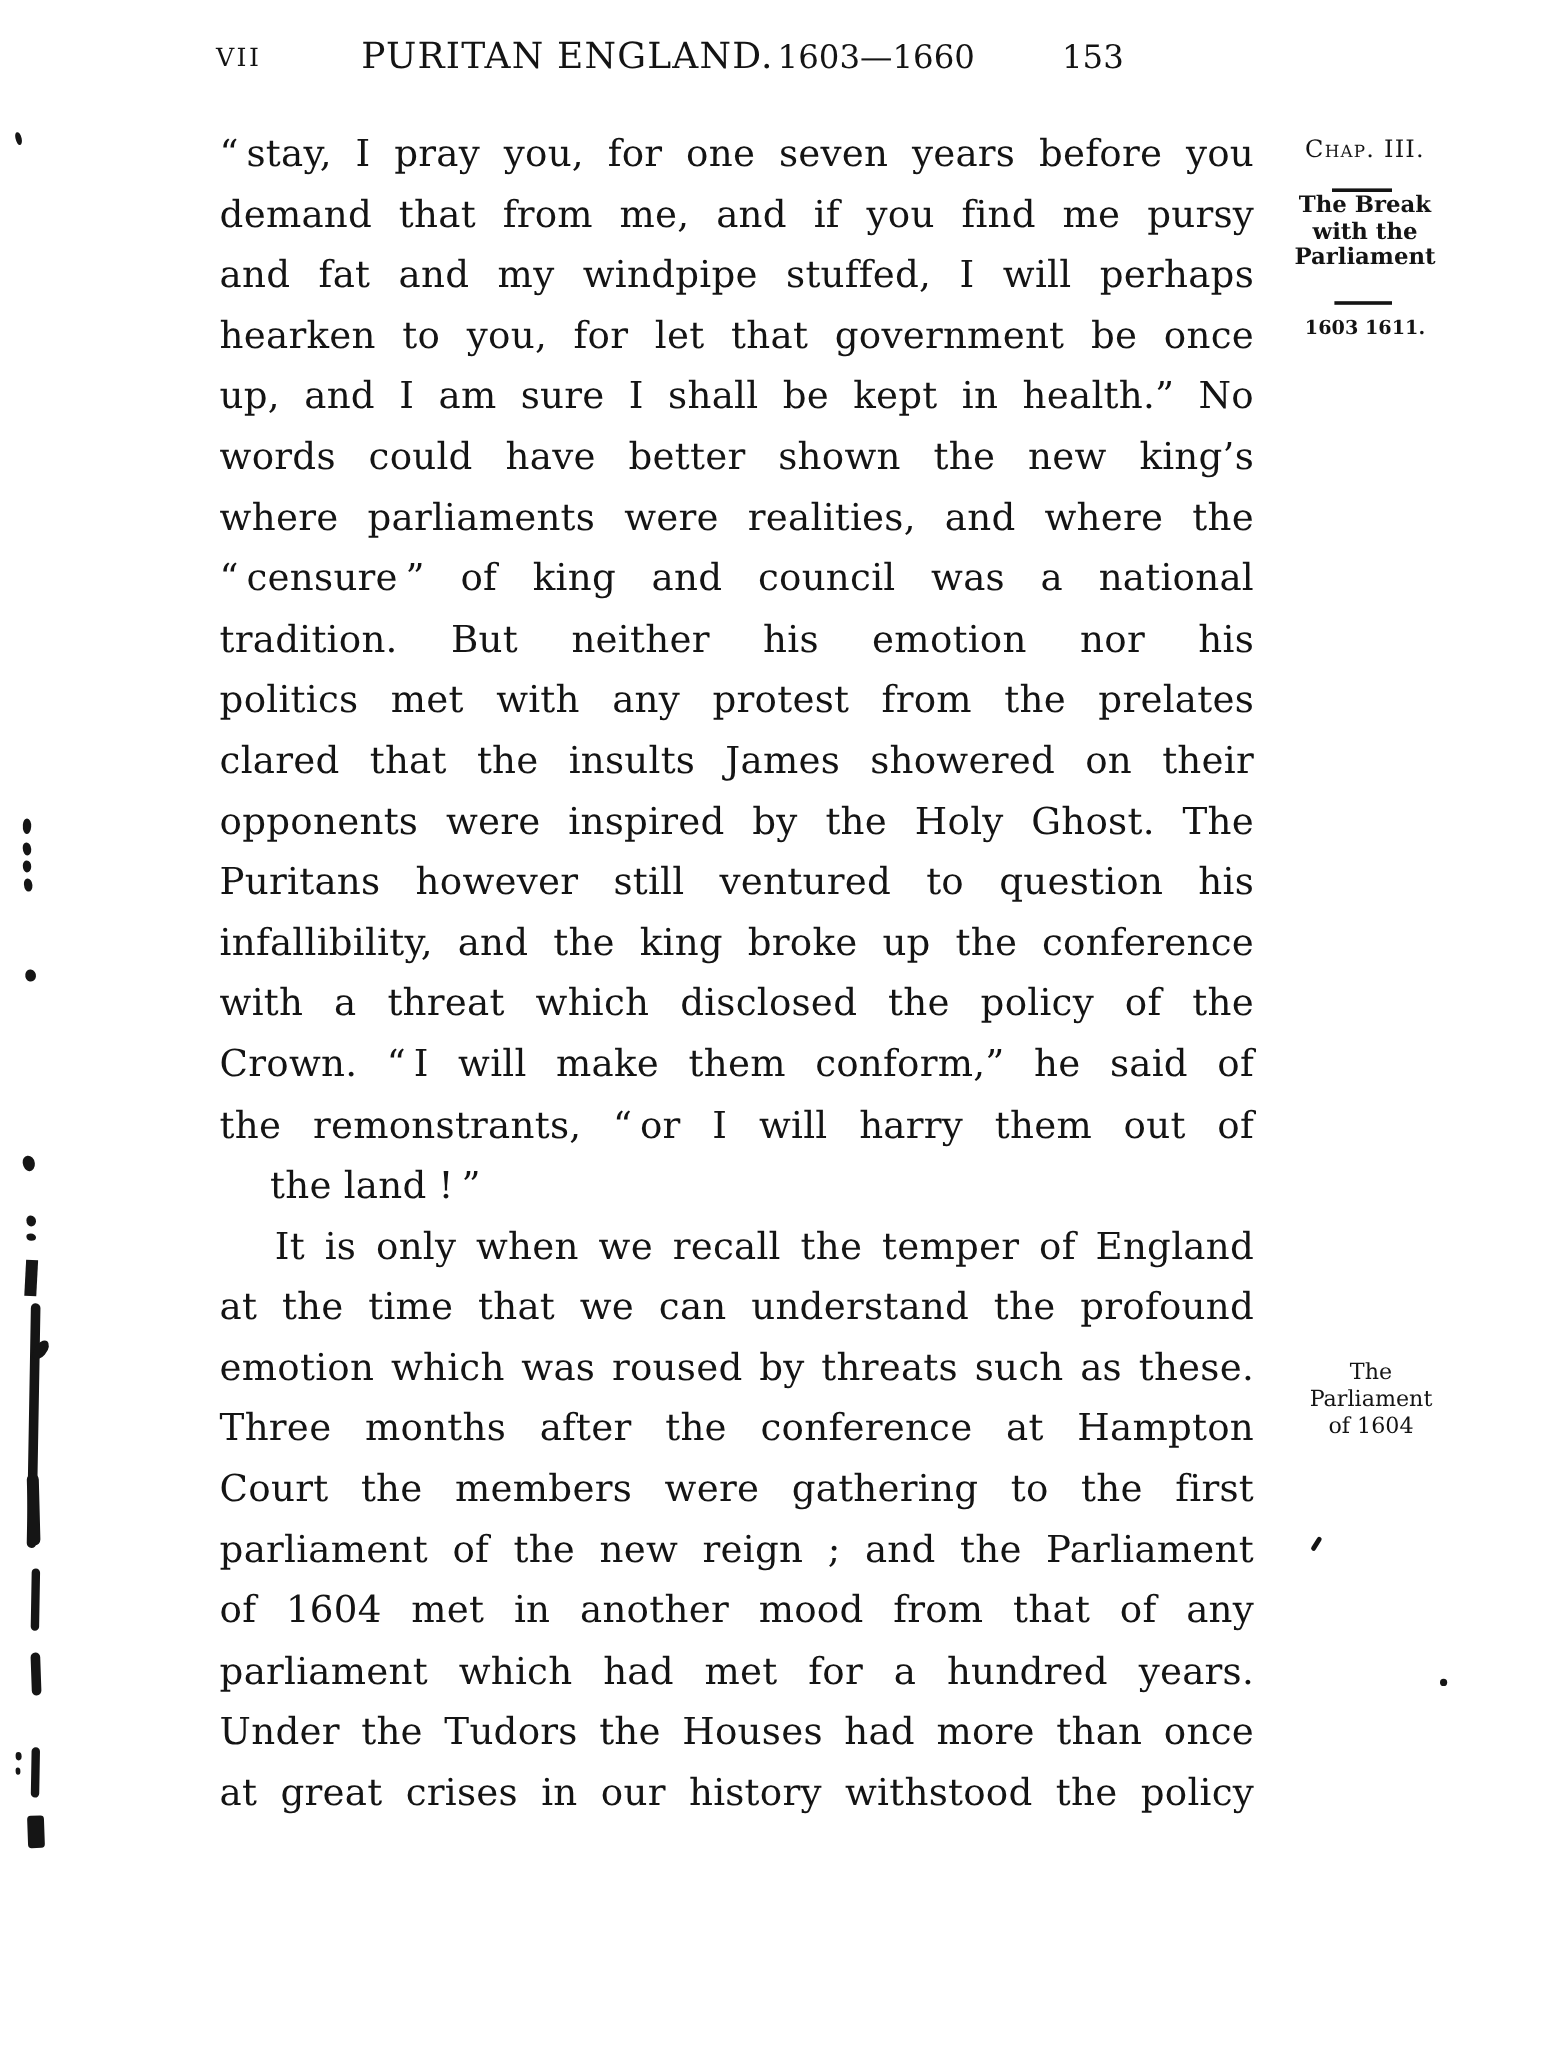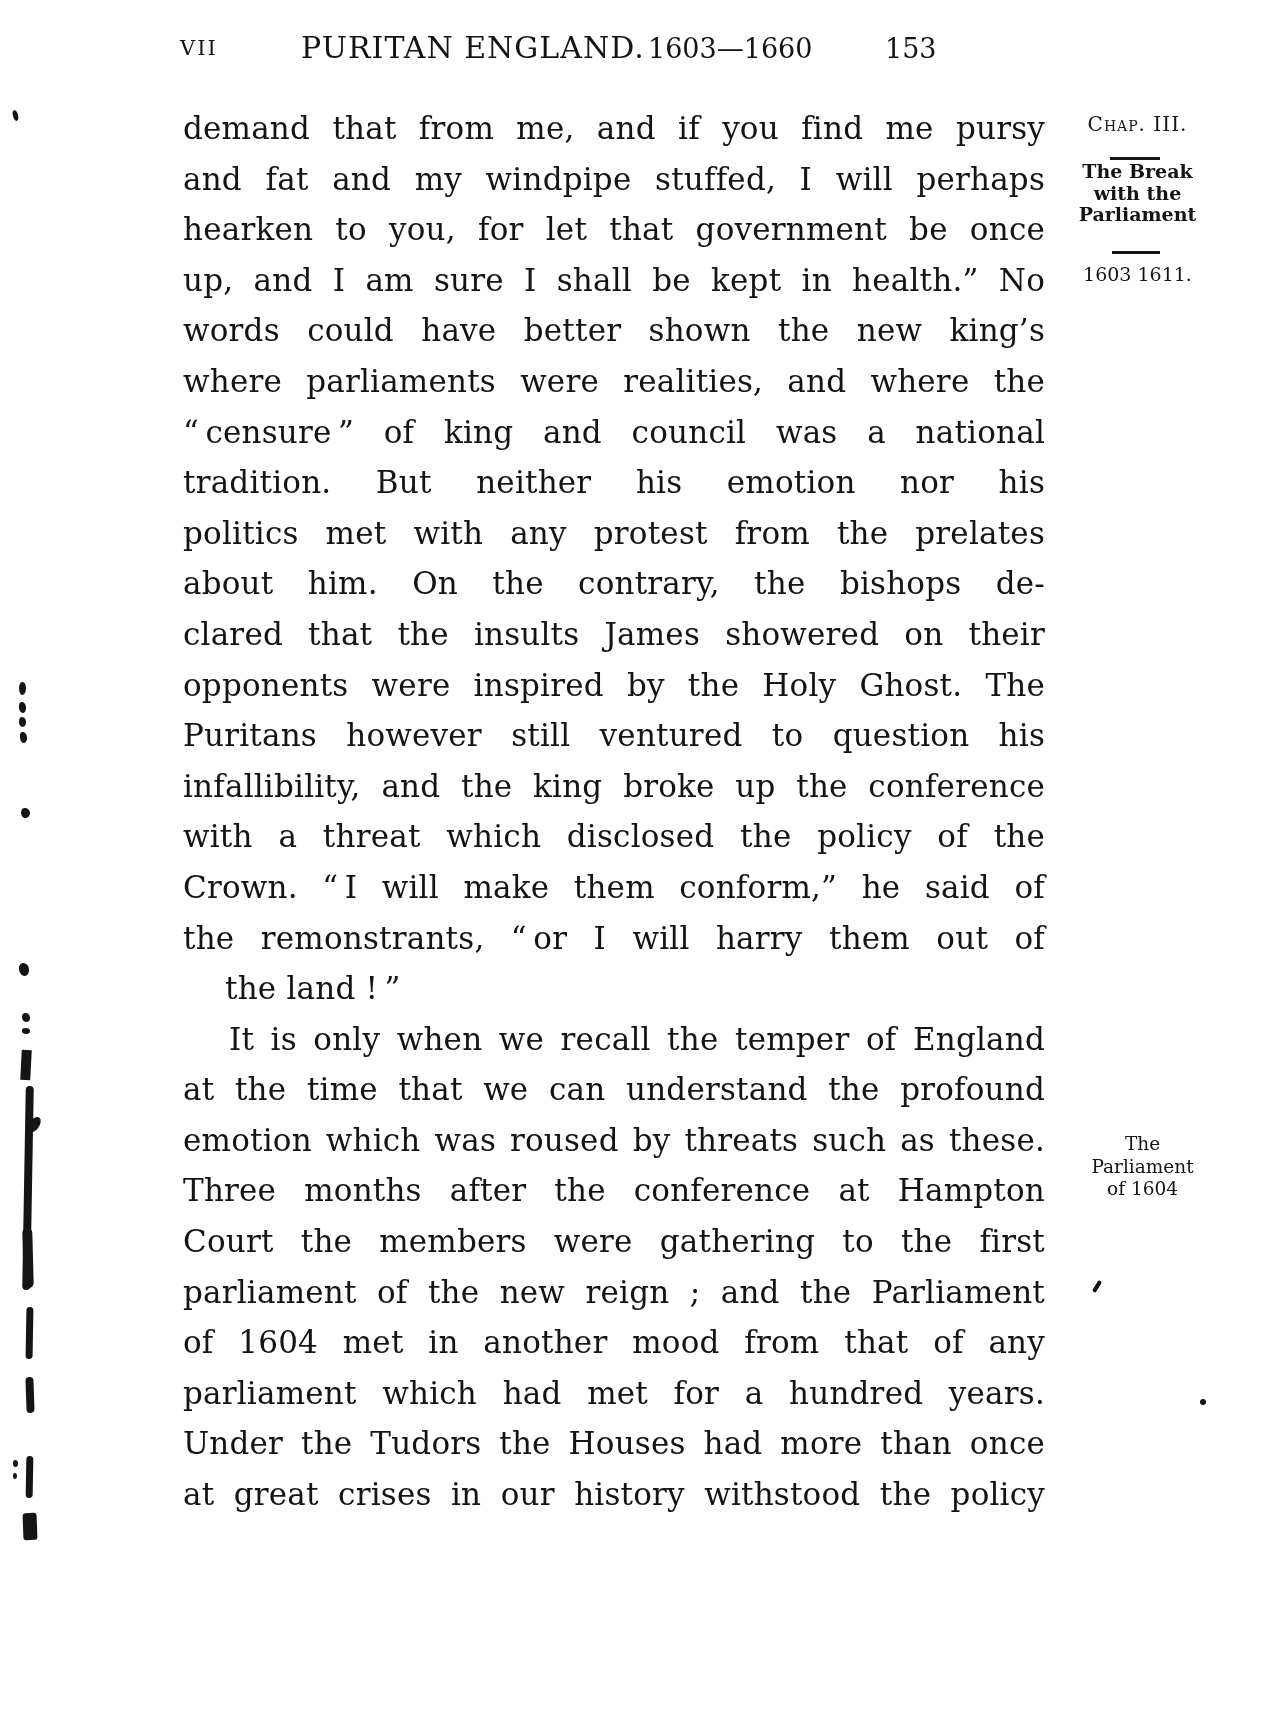--- a/index.html
+++ b/index.html
@@ -39,21 +39,21 @@
   .bline.short { text-align: left; text-align-last: left; white-space: normal; margin-left: 42px; }
   .bline.indent { text-indent: 46px; }
 
   
   .margin-note { position: absolute; text-align: center; }
   .m-chap  { left: 1055px; top: 112px; width: 165px; font-size: 20px; font-variant: small-caps; letter-spacing: 1px; }
   .m-rule  { position: absolute; height: 2.5px; background: #141414; }
   .m-rule1 { left: 1110px; top: 157px; width: 50px; }
   .m-rule2 { left: 1112px; top: 251px; width: 48px; }
   .m-break { left: 1050px; top: 161px; width: 175px; font-weight: bold; font-size: 19px; line-height: 21.5px; }
-  .m-dates { left: 1050px; top: 263px; width: 175px; font-weight: normal; font-size: 19px; }
+  .m-dates { left: 1050px; top: 263px; width: 175px; font-weight: bold; font-size: 16px; }
   .m-parl  { left: 1055px; top: 1133px; width: 175px; font-size: 18.5px; line-height: 22.5px; }
 
   
   .ink { position: absolute; background: #151515; }
   .r1 { border-radius: 45% 55% 50% 50% / 40% 50% 45% 55%; }
   .k1  { left: 13px;  top: 110px;  width: 5px;  height: 11px; transform: rotate(-12deg); }
   .k2  { left: 19px;  top: 682px;  width: 7px;  height: 13px; transform: rotate(4deg); }
   .k3  { left: 19px;  top: 702px;  width: 7px;  height: 11px; transform: rotate(-3deg); }
   .k4  { left: 19px;  top: 717px;  width: 7px;  height: 10px; transform: rotate(2deg); }
   .k5  { left: 20px;  top: 732px;  width: 7px;  height: 11px; transform: rotate(-4deg); }
@@ -80,30 +80,30 @@
 <div class="page">
 
   <div>
     <span class="hdr hdr-numeral">VII</span>
     <span class="hdr hdr-title">PURITAN ENGLAND.</span>
     <span class="hdr hdr-dates">1603—1660</span>
     <span class="hdr hdr-page">153</span>
   </div>
 
   <div class="body-col">
+      <div class="bline">“ stay, I pray you, for one seven years before you</div>
       <div class="bline">demand that from me, and if you find me pursy</div>
       <div class="bline">and fat and my windpipe stuffed, I will perhaps</div>
       <div class="bline">hearken to you, for let that government be once</div>
       <div class="bline">up, and I am sure I shall be kept in health.”  No</div>
       <div class="bline">words could have better shown the new king’s</div>
       <div class="bline">where parliaments were realities, and where the</div>
       <div class="bline">“ censure ” of king and council was a national</div>
       <div class="bline">tradition.  But neither his emotion nor his</div>
       <div class="bline">politics met with any protest from the prelates</div>
-      <div class="bline">about him.  On the contrary, the bishops de-</div>
       <div class="bline">clared that the insults James showered on their</div>
       <div class="bline">opponents were inspired by the Holy Ghost.  The</div>
       <div class="bline">Puritans however still ventured to question his</div>
       <div class="bline">infallibility, and the king broke up the conference</div>
       <div class="bline">with a threat which disclosed the policy of the</div>
       <div class="bline">Crown.  “ I will make them conform,” he said of</div>
       <div class="bline">the remonstrants, “ or I will harry them out of</div>
       <div class="bline short">the land ! ”</div>
       <div class="bline indent">It is only when we recall the temper of England</div>
       <div class="bline">at the time that we can understand the profound</div>

